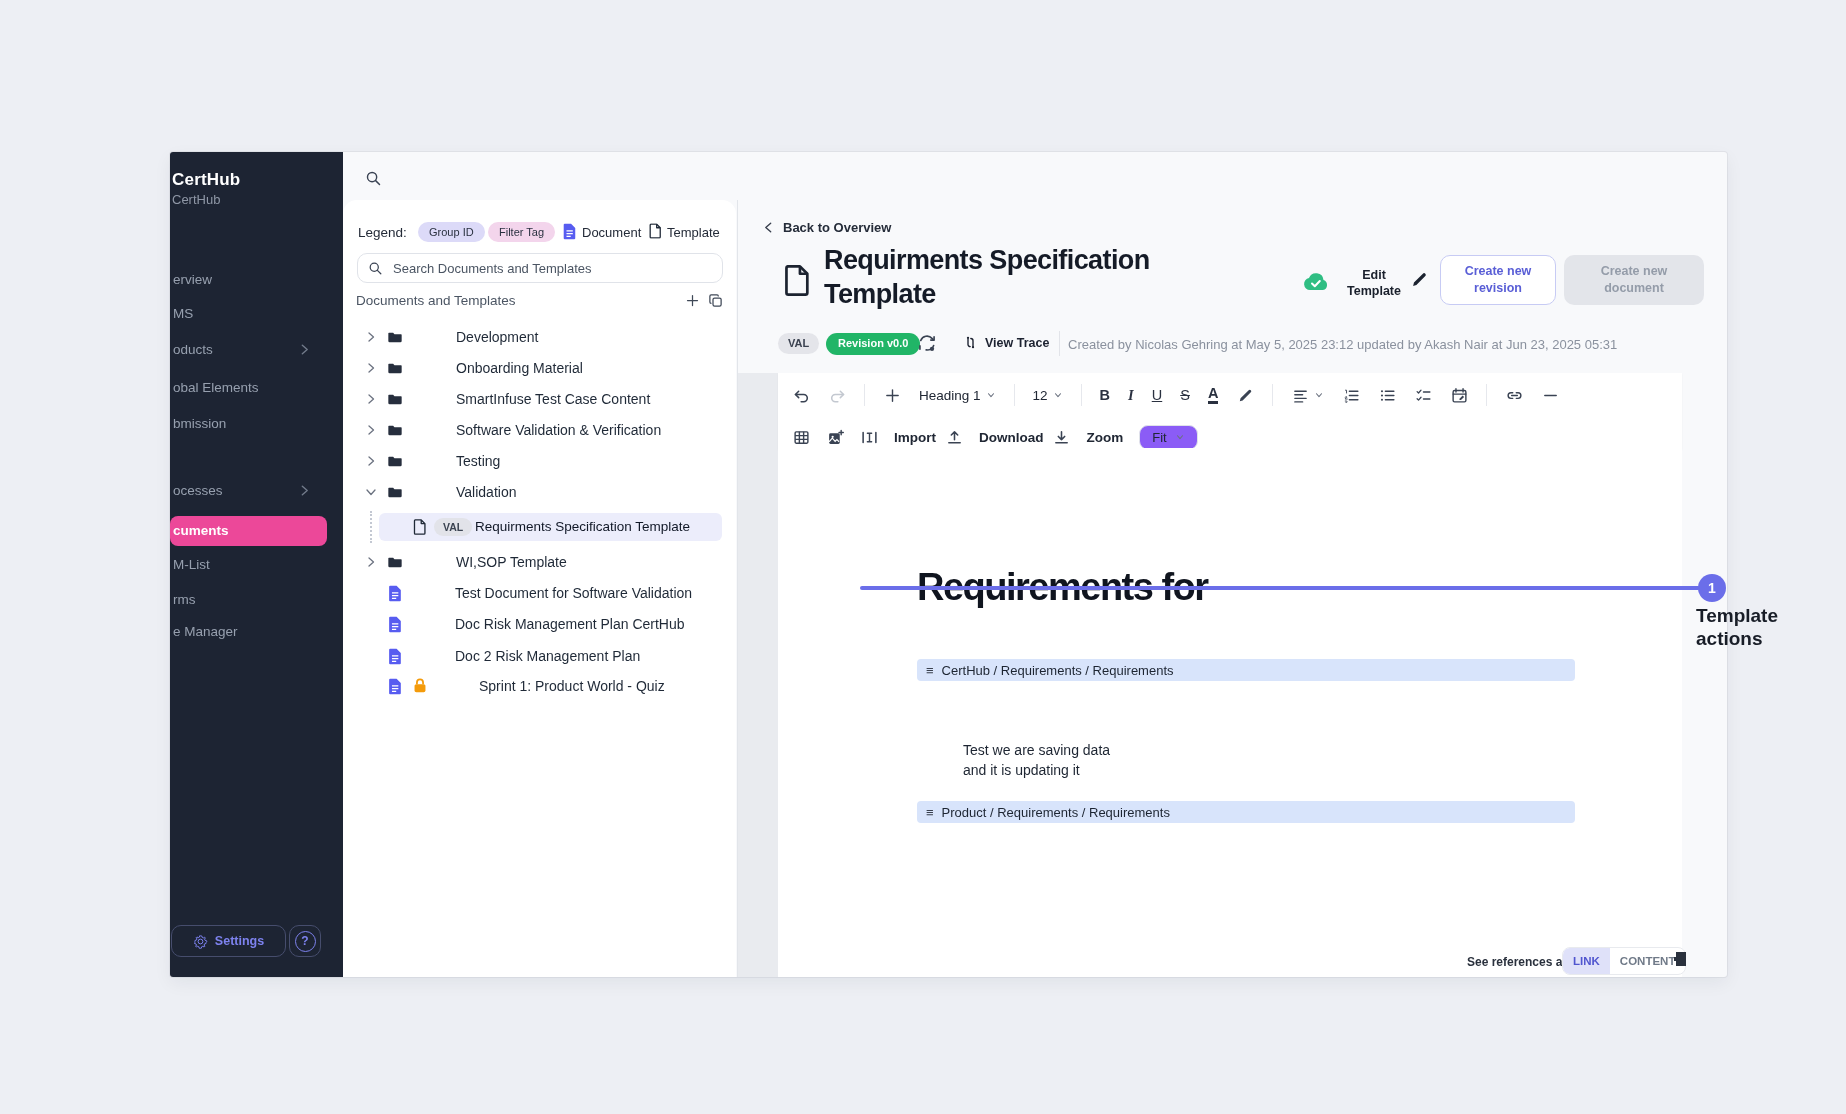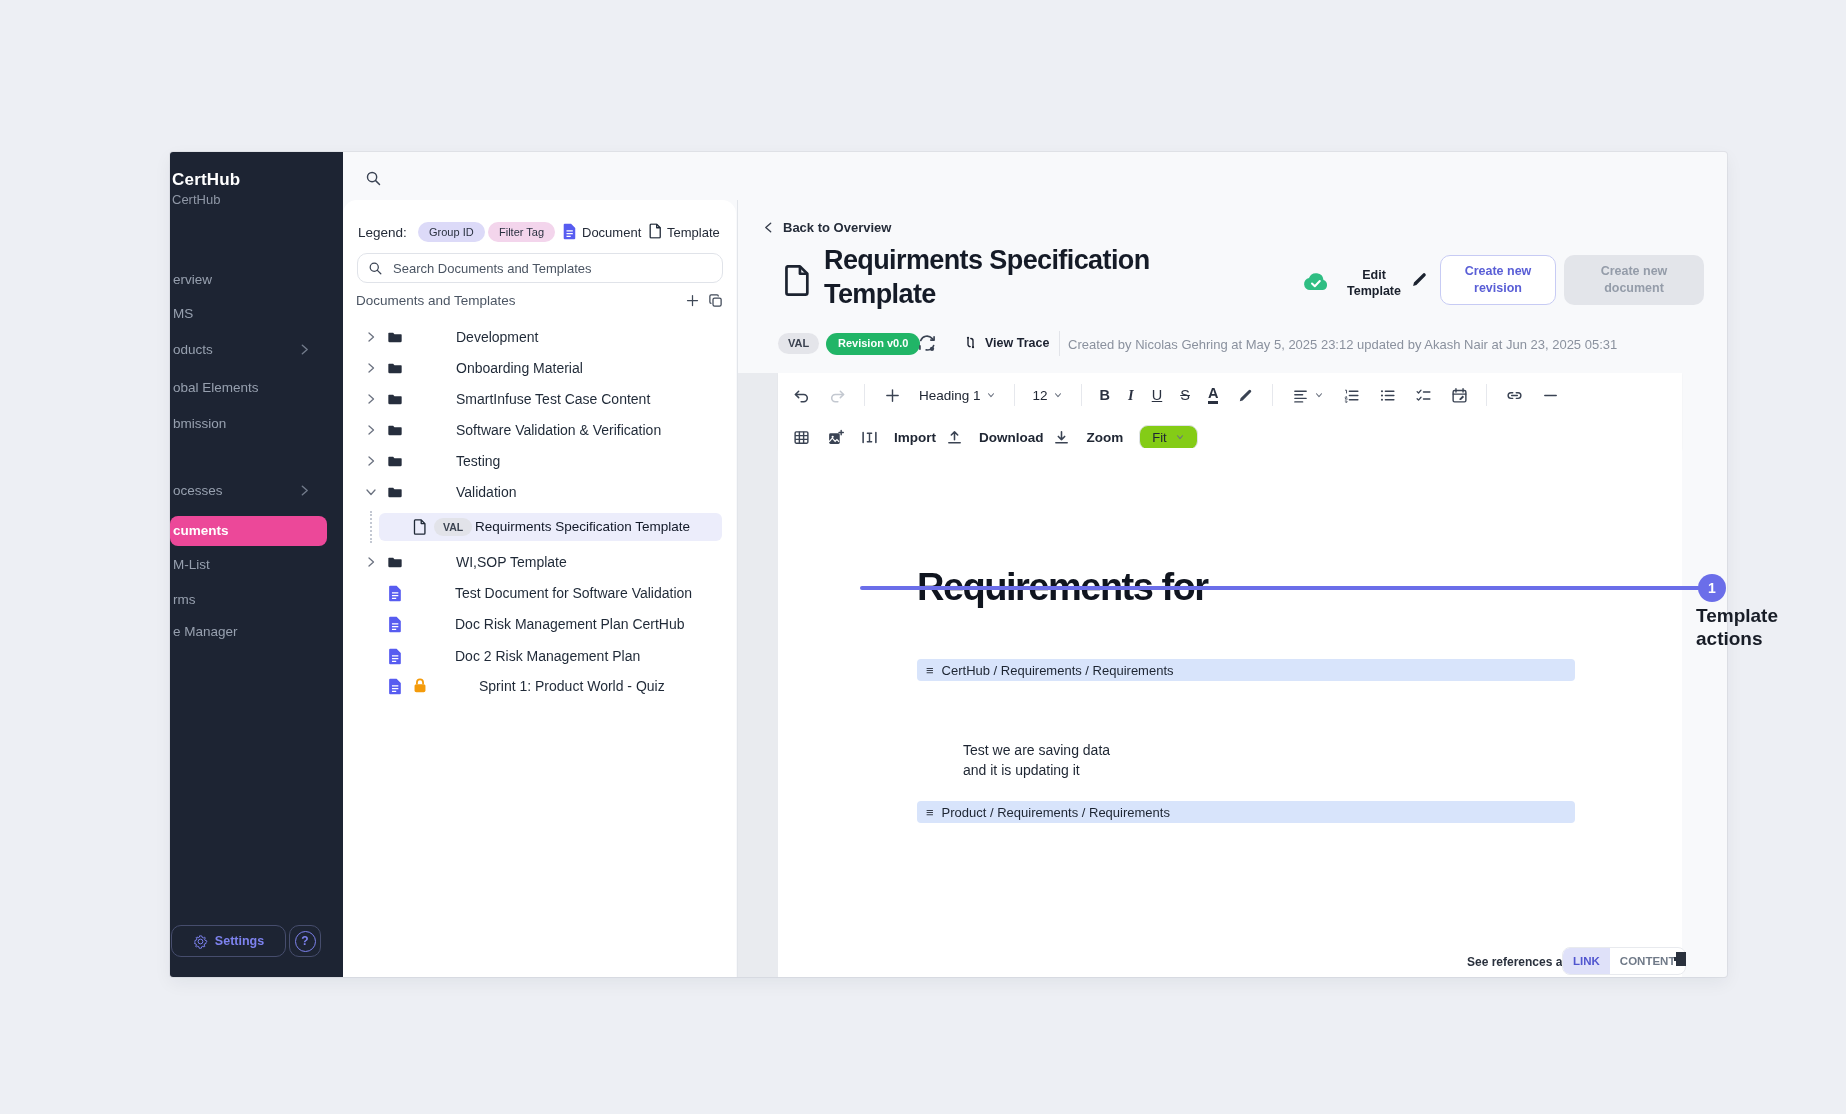--- a/index.html
+++ b/index.html
@@ -67,21 +67,21 @@
   .tb-row{position:absolute;left:14px;display:flex;align-items:center;color:#3a4353;}
   .tb-row1{top:7px;height:30px;gap:18px;}
   .tb-row2{top:42px;height:28px;gap:16px;margin-top:8px;}
   .tbi{width:18px;height:18px;display:inline-flex;align-items:center;justify-content:center;color:#3a4353;}
   .tbi svg{width:17px;height:17px;}
   .tbi.dis{color:#c3c8d0;}
   .tb-sep{width:1px;height:22px;background:#e6e8ed;}
   .tb-text{font-size:13.5px;color:#202734;white-space:nowrap;}
   .caret{width:10px;height:10px;color:#6b7280;margin-left:5px;}
   .tb-letter{font-size:14.5px;font-weight:700;color:#2a3140;}
-  .fit-btn{display:flex;align-items:center;gap:8px;border:1.5px solid #e0e3e9;border-radius:9px;padding:4px 12px;font-size:13px;color:#202734;background:#84cc16;}
+  .fit-btn{display:flex;align-items:center;gap:8px;border:1.5px solid #e0e3e9;border-radius:9px;padding:4px 12px;font-size:13px;color:#202734;background:#8b5cf6;}
   
   #page{position:absolute;left:608px;top:296px;width:904px;height:529px;background:#fff;}
   .doc-h1{position:absolute;left:139px;top:118px;font-size:38px;font-weight:800;color:#10151f;letter-spacing:-1.5px;}
   .refbar{position:absolute;left:139px;width:658px;height:22px;background:#d8e4fb;border-radius:4px;display:flex;align-items:center;gap:8px;padding:0 9px;box-sizing:border-box;font-size:13px;color:#1d2532;}
   .refbar .ham{font-size:13px;color:#39404e;}
   .doc-para{position:absolute;left:139px;top:292px;font-size:14px;color:#1d2532;line-height:20px;margin-left:46px;}
   .foot-label{position:absolute;left:689px;top:507px;font-size:12px;font-weight:700;color:#2a313d;}
   .seg{position:absolute;left:784px;top:499px;height:26px;display:flex;align-items:center;background:#fff;border:1px solid #e8eaee;border-radius:8px;overflow:hidden;}
   .seg .s1{padding:0 10px;height:26px;line-height:26px;background:#dfe1f9;color:#5055cf;font-size:11.5px;font-weight:700;}
   .seg .s2{padding:0 10px;height:26px;line-height:26px;color:#707a88;font-size:11.5px;font-weight:600;}

